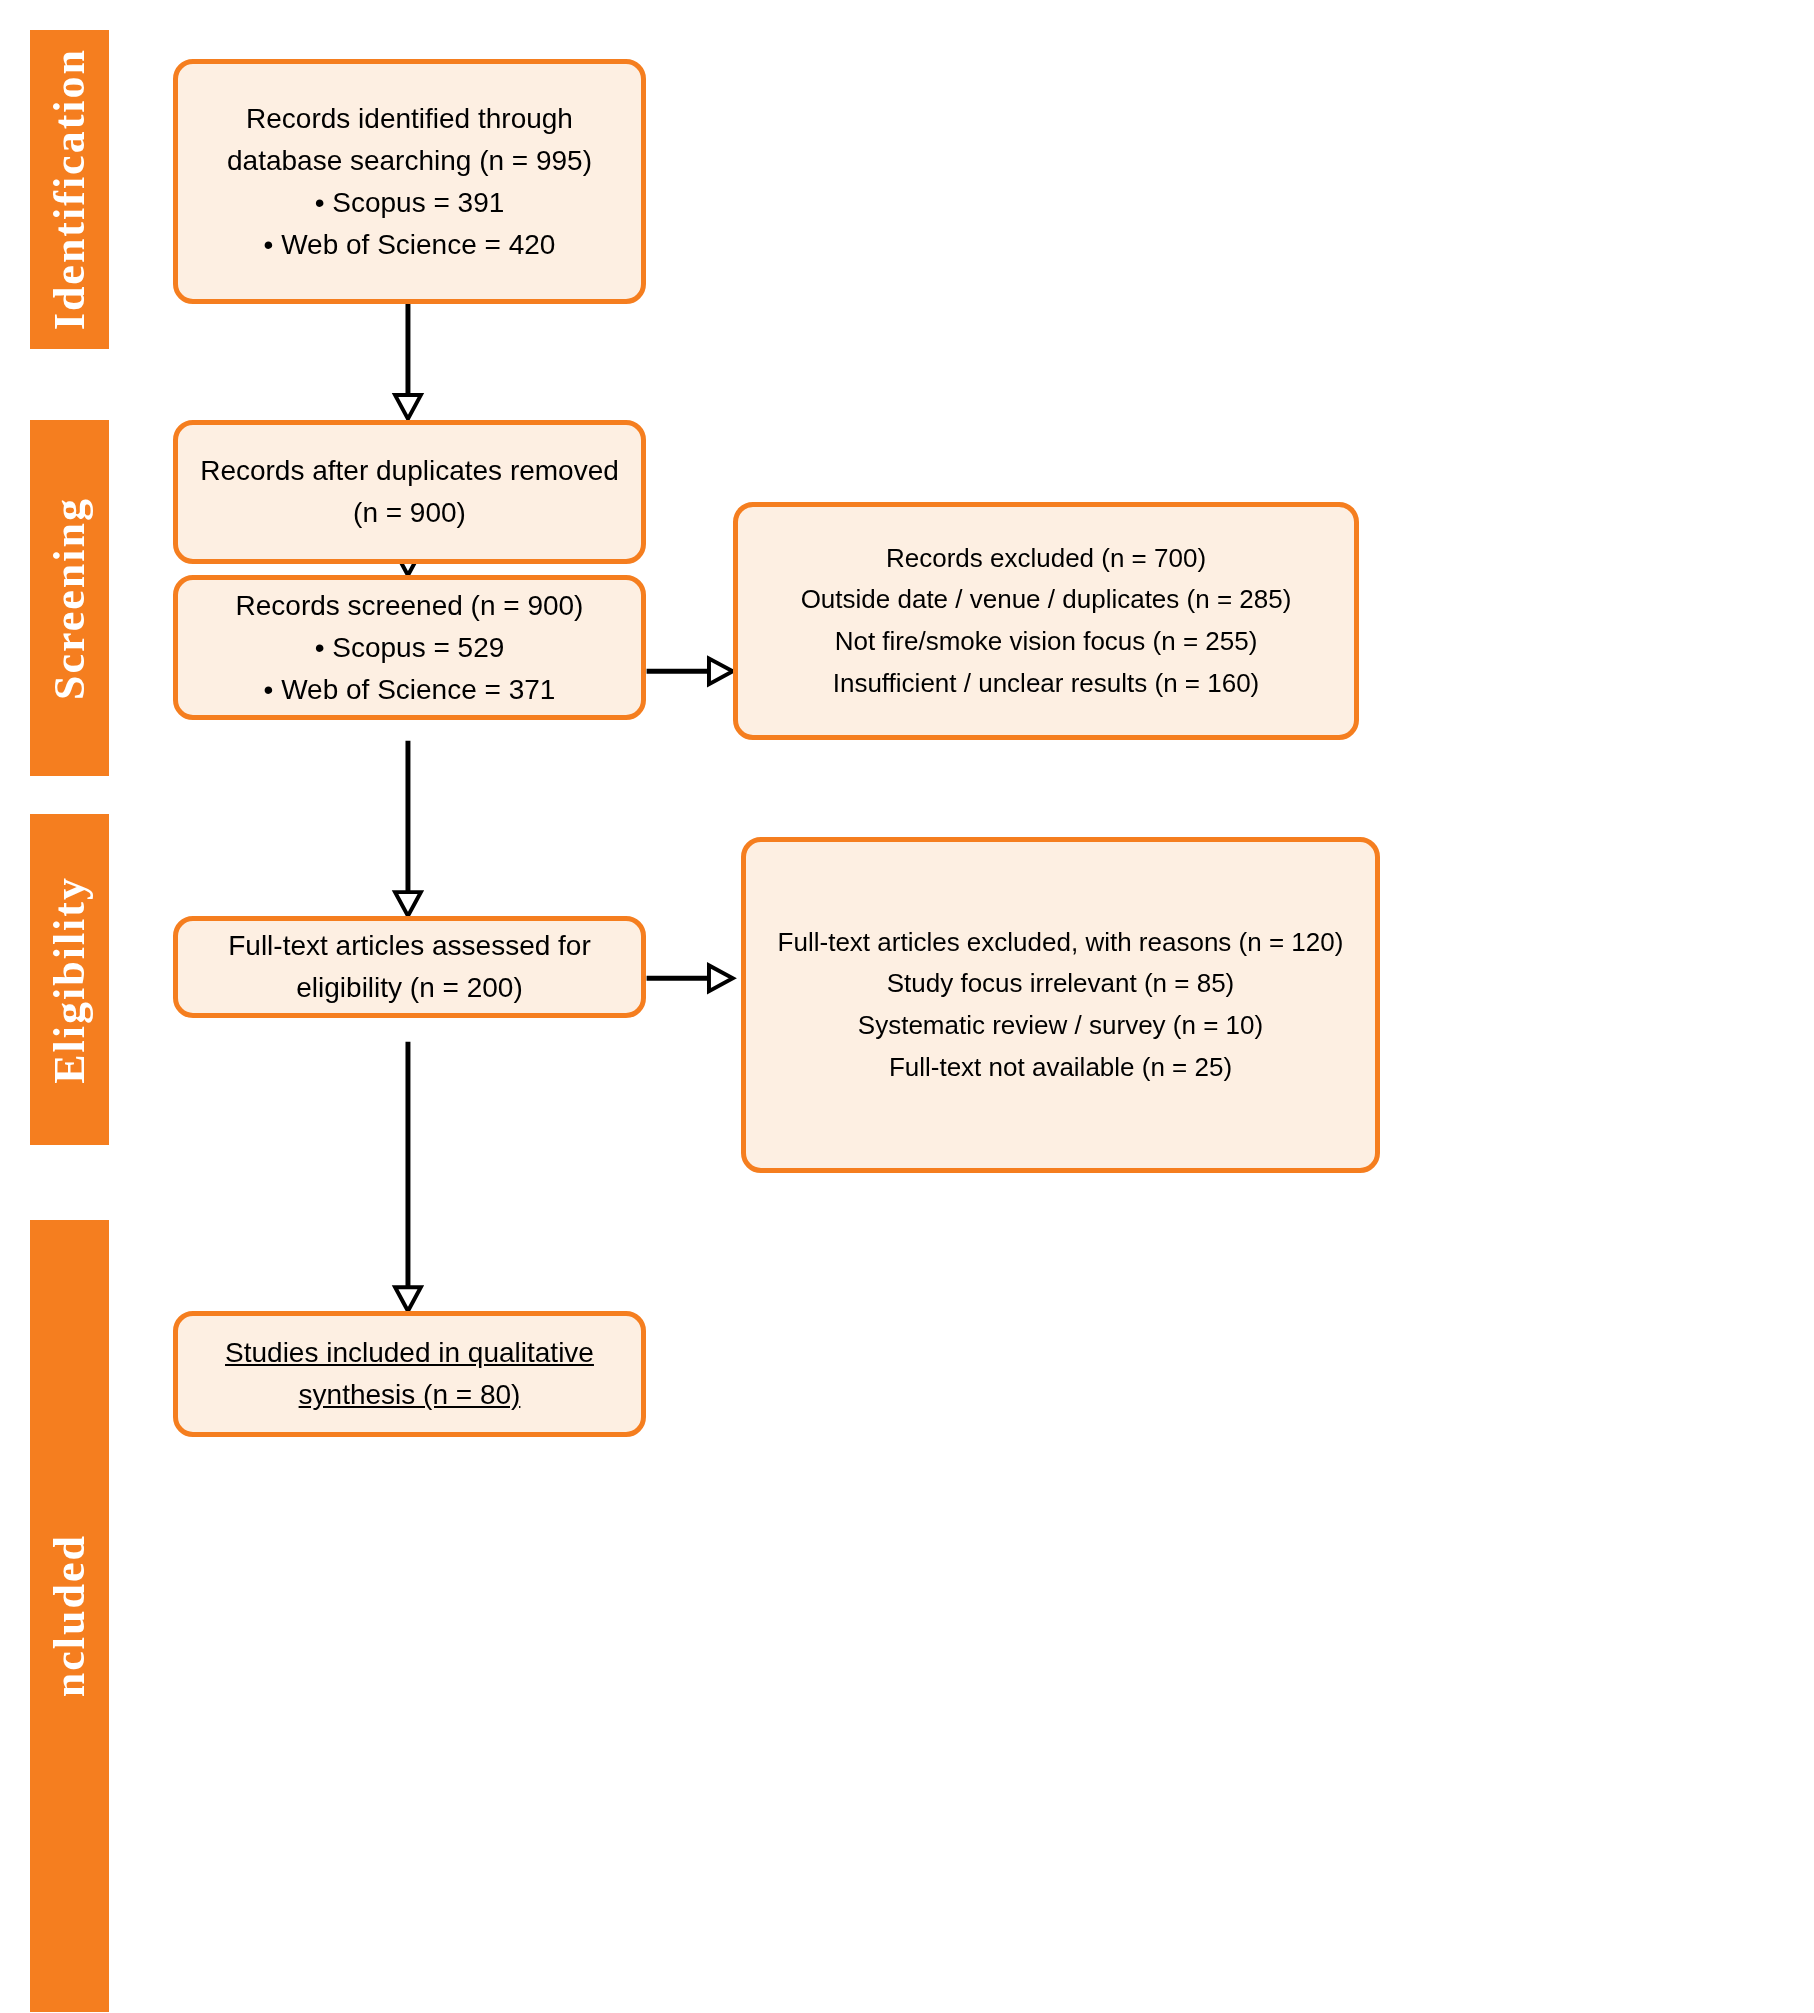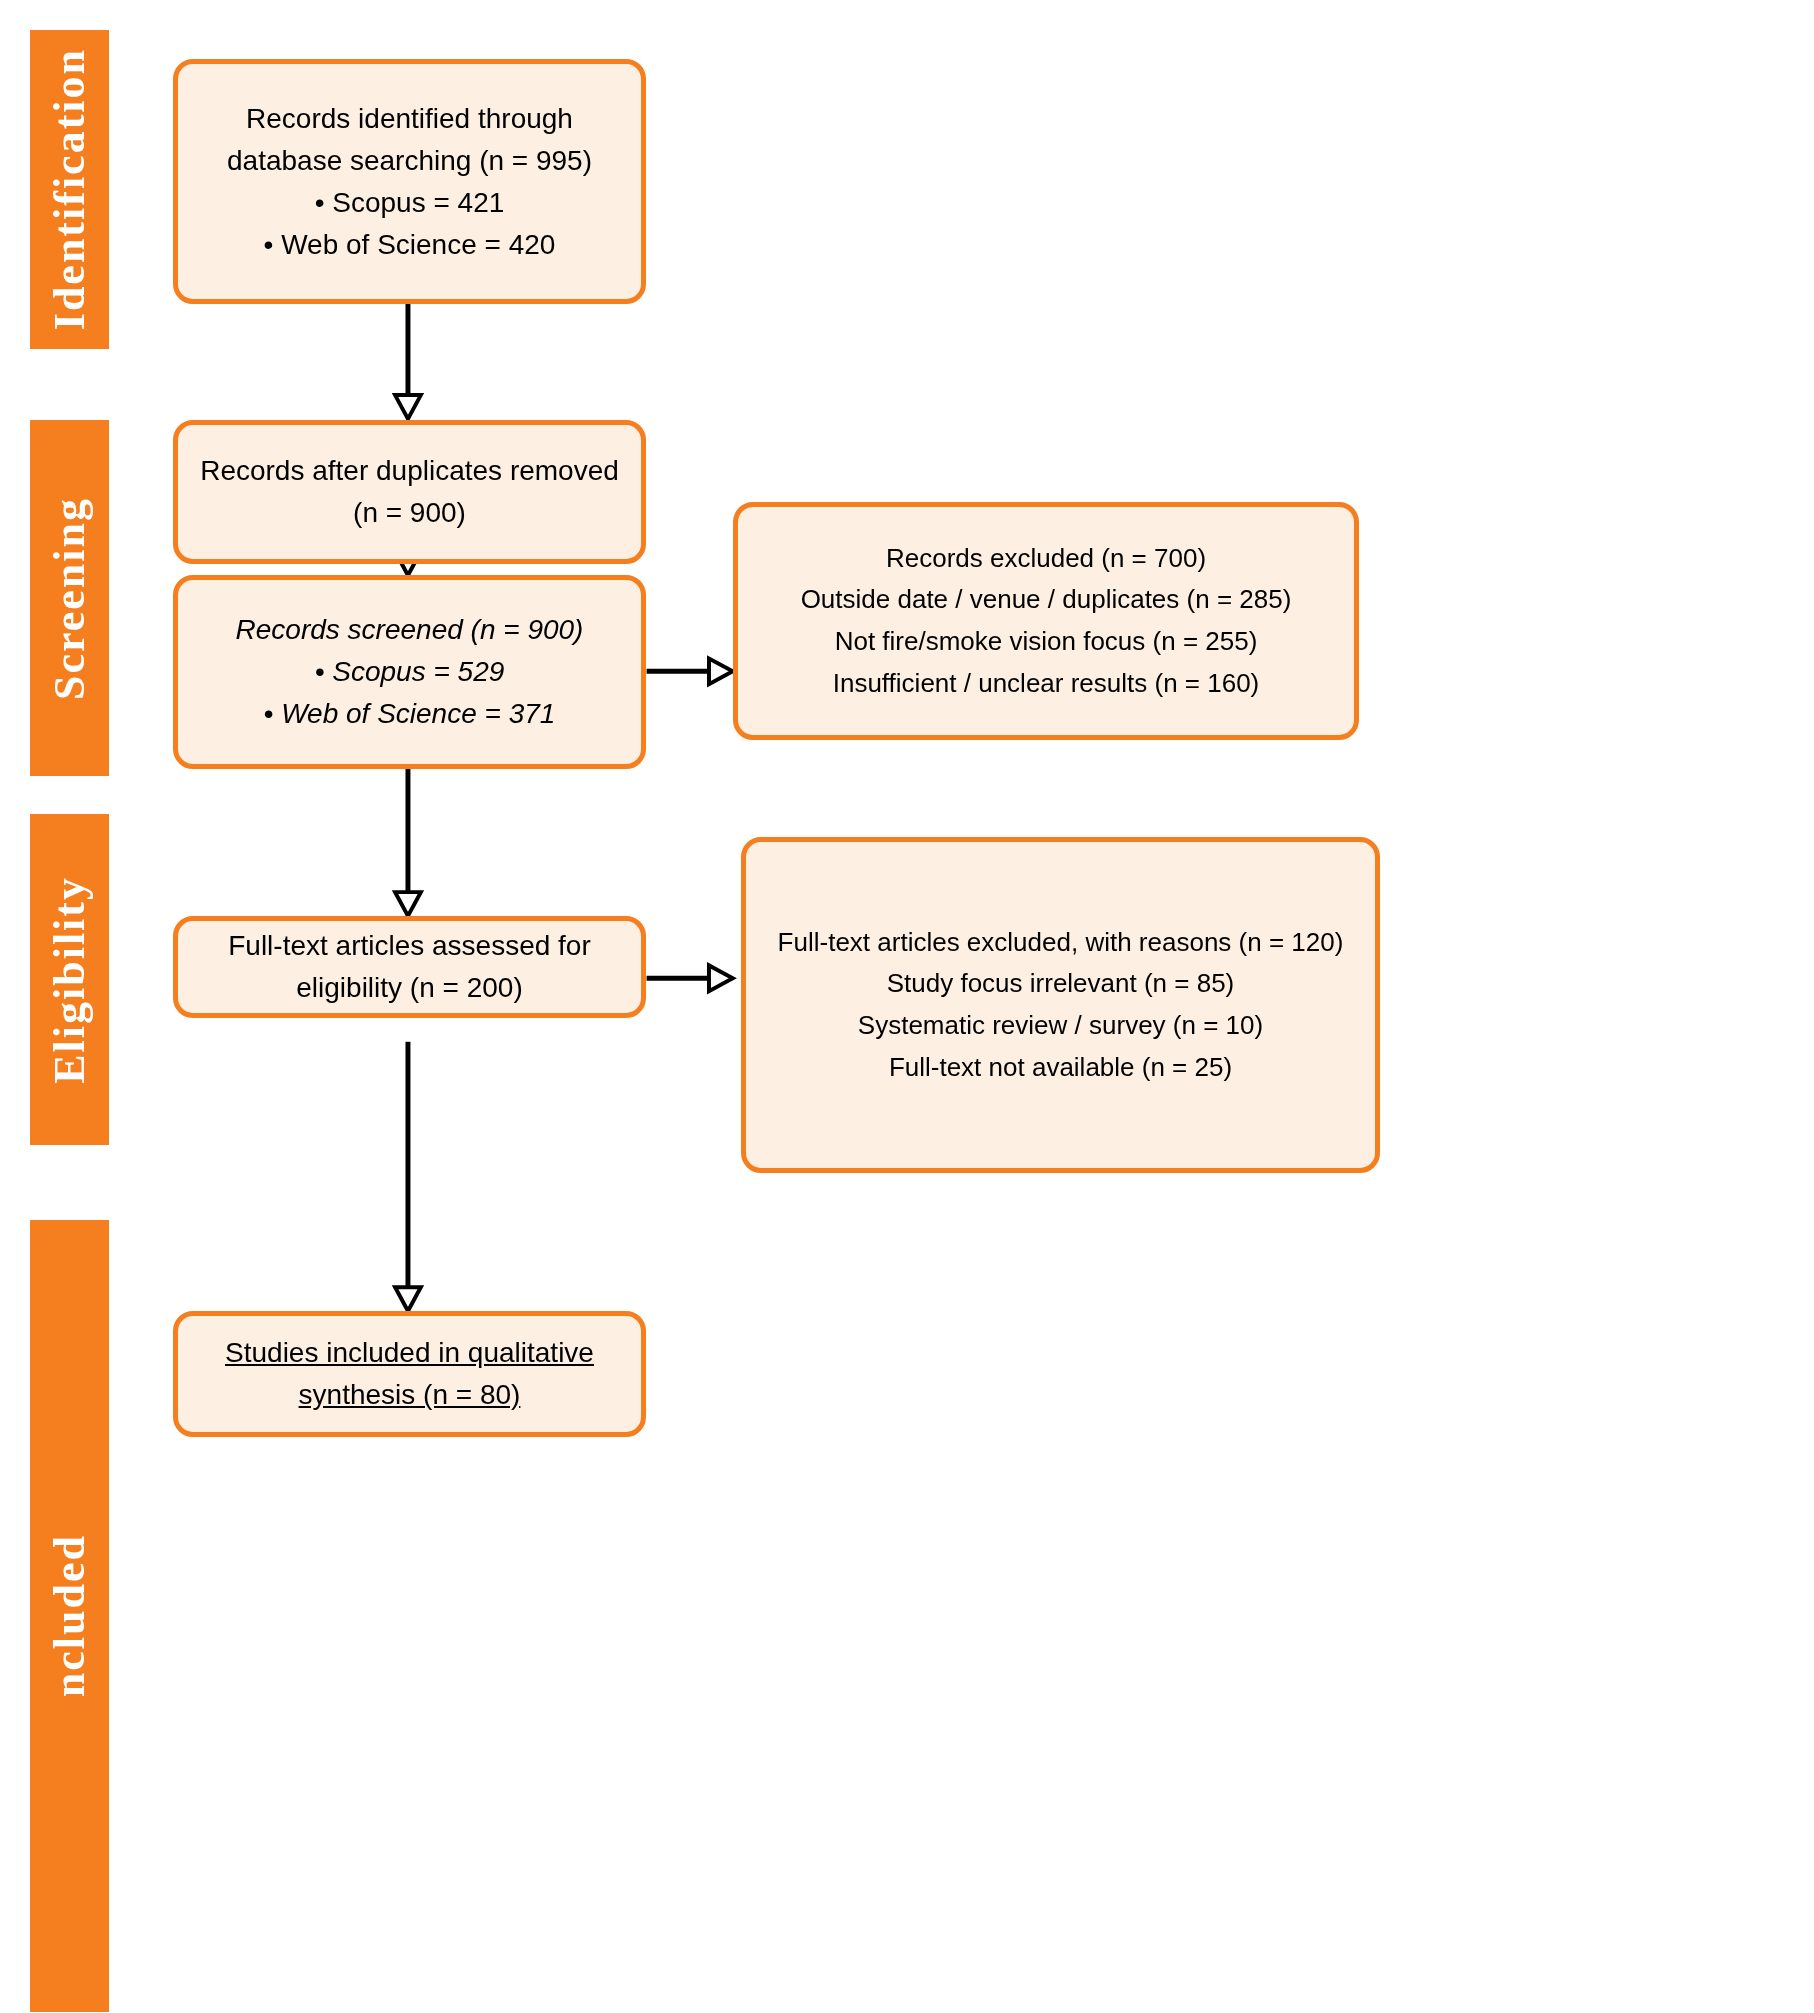--- a/index.html
+++ b/index.html
@@ -49,21 +49,21 @@
     justify-content: center;
     color: #000000;
     padding: 8px 14px;
   }
   .flowbox .line { white-space: nowrap; text-align: center; }
   .left-col  { left: 173px; width: 473px; font-size: 28px; line-height: 1.5; }
   .right-col { left: 733px; font-size: 26px; line-height: 1.6; }
 
   #box-identified        { top: 59px;   height: 245px; }
   #box-after-duplicates  { top: 420px;  height: 144px; }
-  #box-screened          { top: 575px;  height: 194px; font-style: italic; }
+  #box-screened          { top: 575px;  height: 145px; }
   #box-records-excluded  { top: 502px;  height: 238px; width: 626px; }
   #box-fulltext-assessed { top: 916px;  height: 102px; }
   #box-fulltext-excluded { top: 837px;  height: 336px; width: 639px; margin-left: 8px; }
   #box-included          { top: 1311px; height: 126px; text-decoration: underline; }
 
   
   .arrows {
     position: absolute;
     top: 0; left: 0;
     pointer-events: none;
@@ -112,21 +112,21 @@
     </g>
     <g>
       <line x1="412" y1="1052" x2="412" y2="1300"></line>
       <polygon points="399,1300 425,1300 412,1324"></polygon>
     </g>
   </svg>
 
   <div class="flowbox left-col" id="box-identified">
     <div class="line">Records identified through</div>
     <div class="line">database searching (n = 995)</div>
-    <div class="line">• Scopus = 421</div>
+    <div class="line">• Scopus = 391</div>
     <div class="line">• Web of Science = 420</div>
   </div>
 
   <div class="flowbox left-col" id="box-after-duplicates">
     <div class="line">Records after duplicates removed</div>
     <div class="line">(n = 900)</div>
   </div>
 
   <div class="flowbox left-col" id="box-screened">
     <div class="line">Records screened (n = 900)</div>

